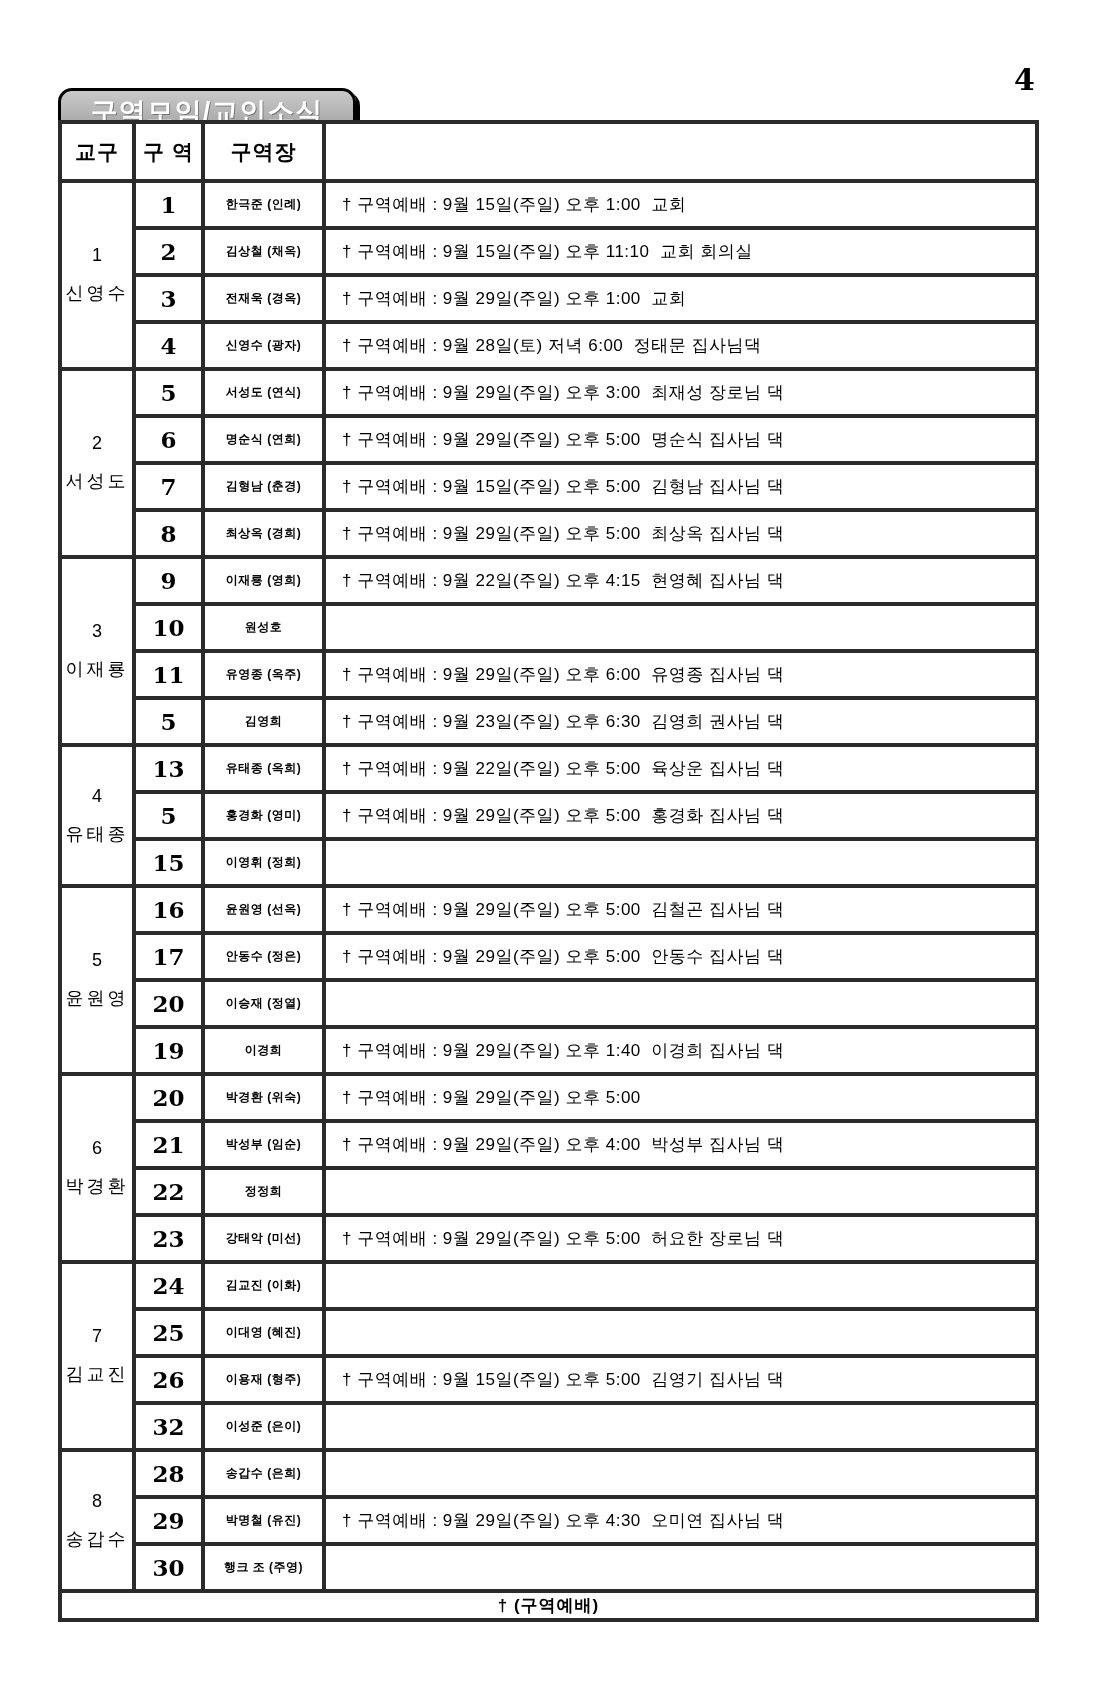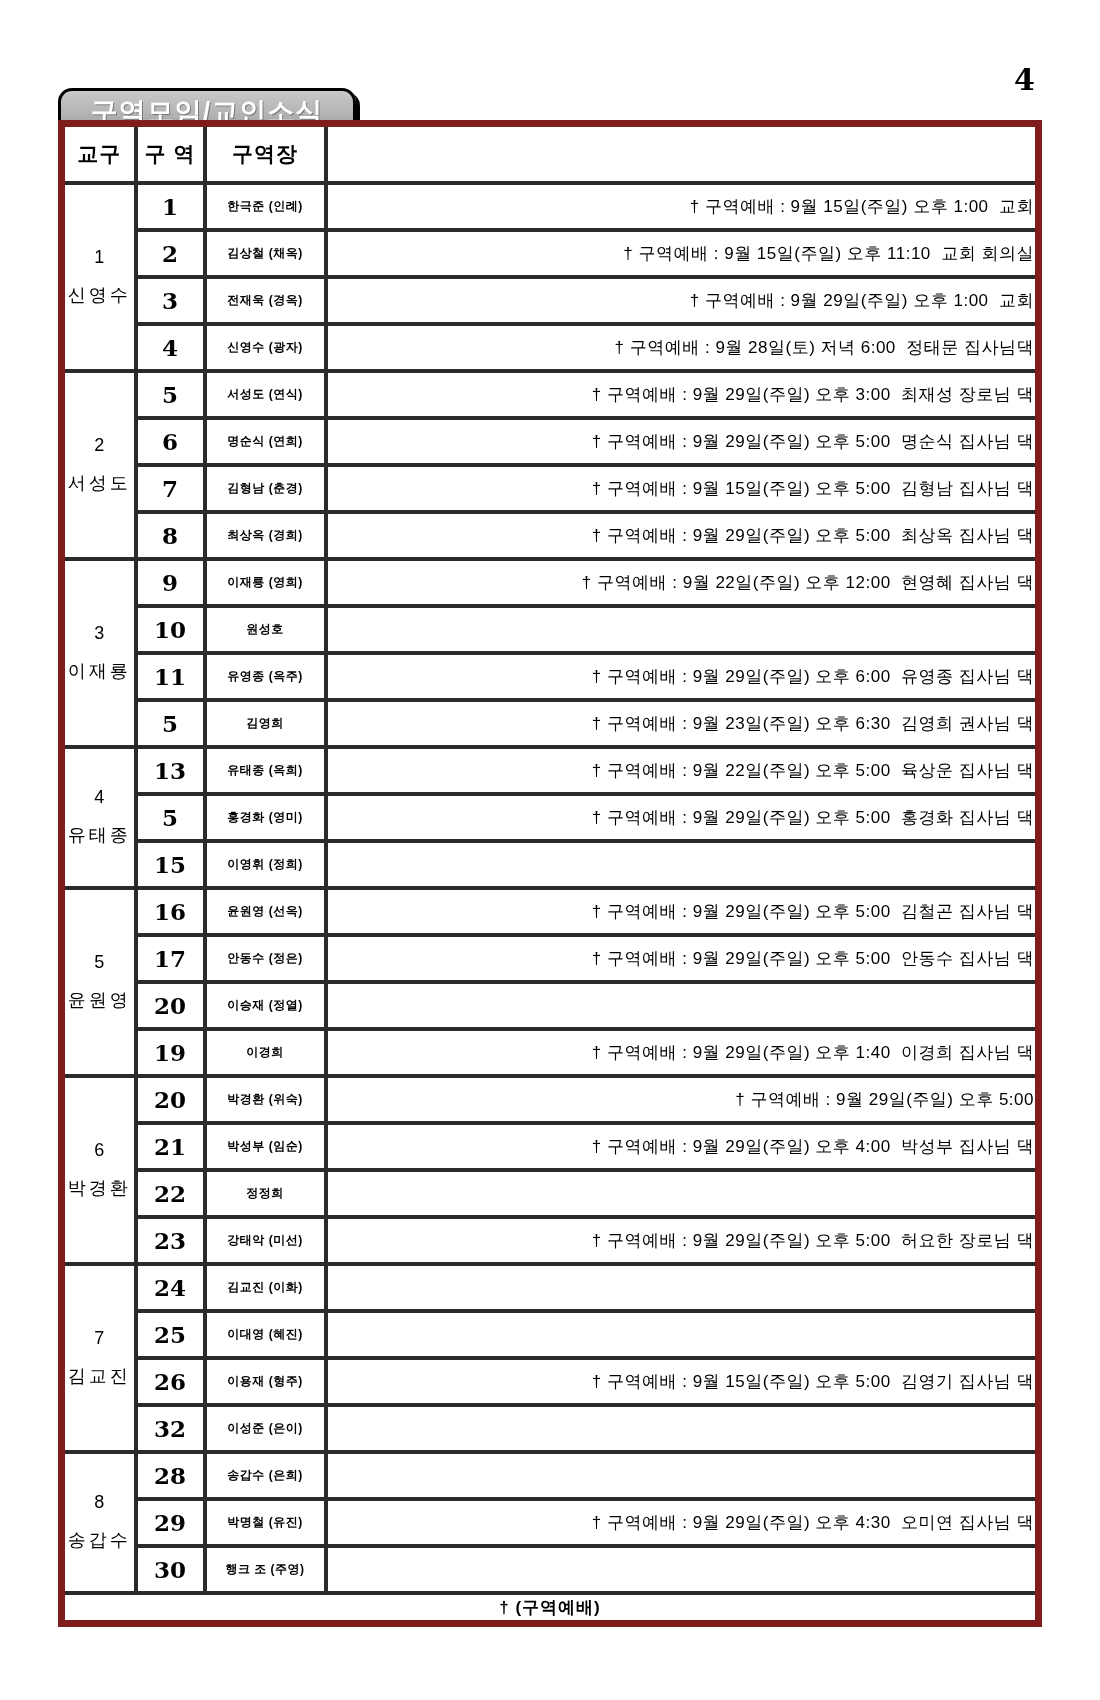--- a/index.html
+++ b/index.html
@@ -18,21 +18,21 @@
     border:3px solid #000;border-radius:14px;
     box-shadow:4px 4px 0 #000;
     display:flex;align-items:center;justify-content:center;
     color:#fff;font-weight:bold;font-size:27px;letter-spacing:1px;
     text-shadow:1px 1px 0 rgba(0,0,0,0.35);
     margin-top:28px;
   }
   table.main{
     position:absolute;left:58px;top:120px;
     border-collapse:collapse;table-layout:fixed;
-    border:7px solid #7f1d1d;
+    border:3px solid #7f1d1d;
     padding-left:28px;
   }
   table.main td, table.main th{
     border:4px solid #2b2b2b;overflow:hidden;background:#fff;
   }
   thead tr{height:59px;}
   th.small-head{
     background:linear-gradient(135deg,#dcdcdc 0%,#a8a8a8 55%,#686868 100%);
     color:#000;font-weight:bold;font-size:21px;letter-spacing:1px;
   }
@@ -49,21 +49,21 @@
   td.district{
     text-align:center;vertical-align:middle;
     font-family:"DejaVu Serif","Liberation Serif",serif;
     font-weight:bold;font-size:23px;
   }
   td.leader{
     text-align:center;vertical-align:middle;
     font-weight:bold;font-size:12px;letter-spacing:0.5px;
   }
   td.info{
-    text-align:right;vertical-align:middle;
+    text-align:left;vertical-align:middle;
     padding-left:16px;font-size:17px;letter-spacing:0.5px;
     white-space:pre;
   }
   tfoot tr{height:26px;}
   td.foot{
     text-align:center;vertical-align:middle;
     font-size:17px;font-weight:bold;letter-spacing:1px;margin-top:48px;
   }
 </style>
 </head>
@@ -139,21 +139,21 @@
         <td class="leader">최상옥 (경희)</td>
         <td class="info">† 구역예배 : 9월 29일(주일) 오후 5:00  최상옥 집사님 댁</td>
       </tr>
       <tr>
         <td class="parish" rowspan="4">
           <div class="parish-no">3</div>
           <div class="parish-name">이재룡</div>
         </td>
         <td class="district">9</td>
         <td class="leader">이재룡 (영희)</td>
-        <td class="info">† 구역예배 : 9월 22일(주일) 오후 12:00  현영혜 집사님 댁</td>
+        <td class="info">† 구역예배 : 9월 22일(주일) 오후 4:15  현영혜 집사님 댁</td>
       </tr>
       <tr>
         <td class="district">10</td>
         <td class="leader">원성호</td>
         <td class="info"></td>
       </tr>
       <tr>
         <td class="district">11</td>
         <td class="leader">유영종 (옥주)</td>
         <td class="info">† 구역예배 : 9월 29일(주일) 오후 6:00  유영종 집사님 댁</td>

